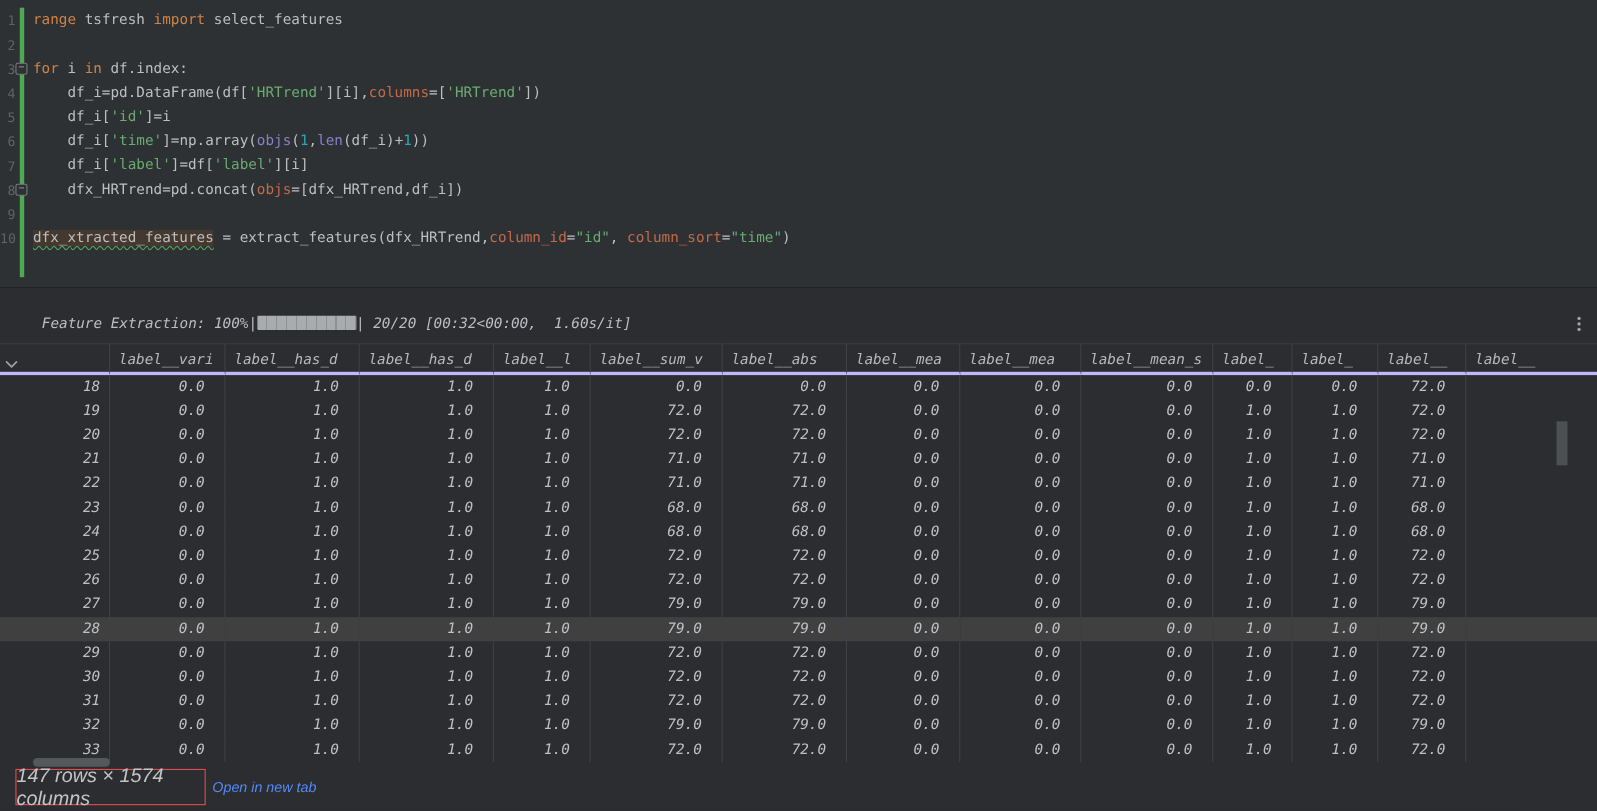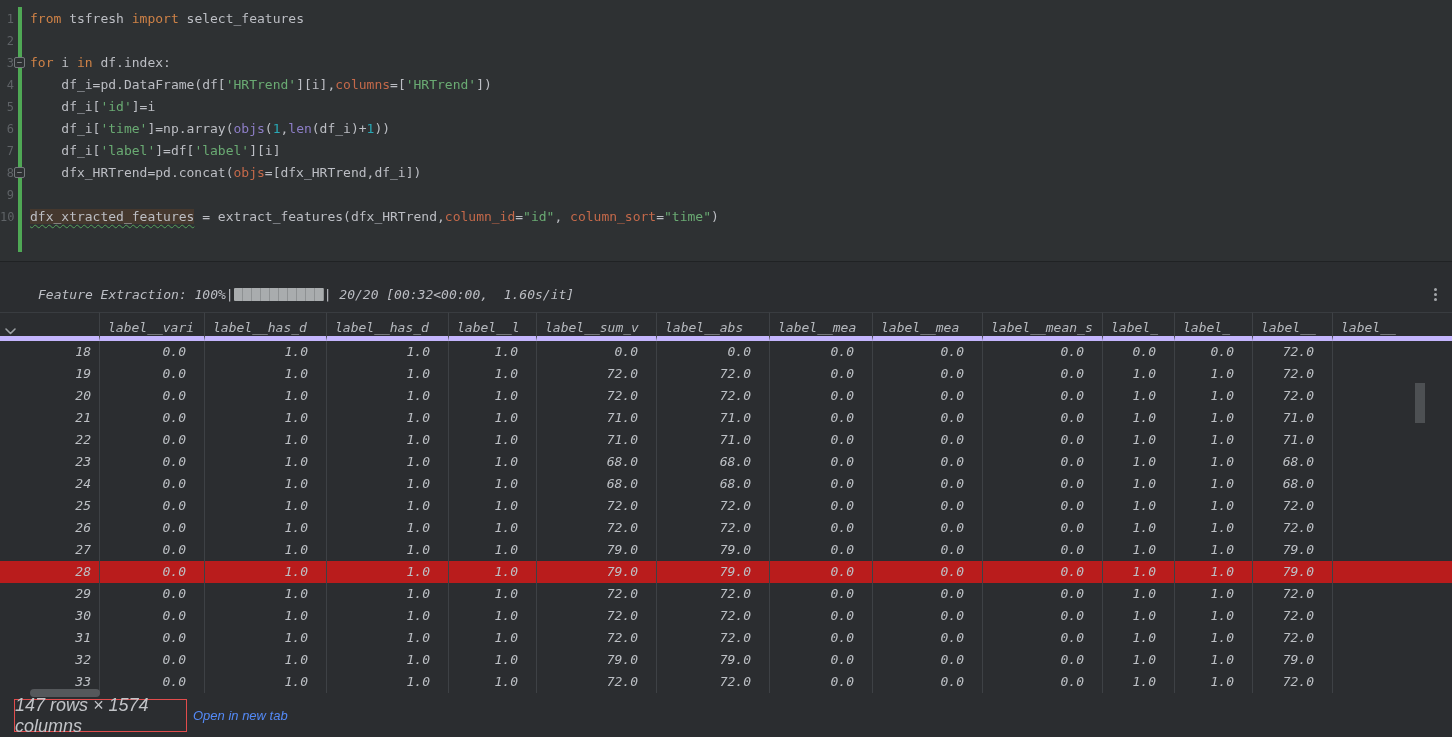--- a/index.html
+++ b/index.html
@@ -37,45 +37,45 @@
   .kebab{position:absolute;right:10px;top:23px;width:14px;height:18px;display:flex;flex-direction:column;
          align-items:center;justify-content:center;gap:2px;cursor:pointer;}
   .kebab i{width:3px;height:3px;border-radius:50%;background:#a3a6aa;display:block;}
   .chev{position:absolute;left:4px;top:59px;width:14px;height:12px;}
   
   .grid{position:absolute;left:0;top:50px;width:1452px;
         display:grid;box-sizing:border-box;
         grid-template-columns:100px 105px 122px 122px 88px 120px 113px 103px 110px 120px 72px 78px 80px minmax(40px,1fr);
         grid-template-rows:29px repeat(16,22px);
         font-size:13px;}
-  .th{color:#b6b9be;padding:7px 4px 0 8px;border-right:1px solid #3e4145;border-bottom:5px solid #c4b5fd;
+  .th{color:#b6b9be;padding:7px 4px 0 8px;border-right:1px solid #3e4145;border-bottom:3px solid #c4b5fd;
       border-top:1px solid #393c40;white-space:pre;overflow:hidden;}
   .td{color:#bdc0c5;text-align:right;padding:3px 18px 0 0;border-right:1px solid #3e4145;white-space:pre;overflow:hidden;}
   .td.idx{padding-right:8px;}
   .cell-last{border-right:none;}
-  .hl{background:#b91c1c;}
+  .hl{background:#404040;}
   
   .vthumb{position:absolute;right:27px;top:121px;width:10px;height:40px;background:#4d5053;}
   .hthumb{position:absolute;left:30px;top:427px;width:70px;height:8px;border-radius:4px;background:#55585b;}
   
   .dims{position:absolute;left:14px;top:437px;width:173px;height:33px;border:1px solid #e14c4c;box-sizing:border-box;
         display:flex;align-items:center;justify-content:center;
         font-family:"Liberation Sans","DejaVu Sans",sans-serif;font-size:18px;color:#c2c4c8;}
   .opentab{position:absolute;left:193px;top:444px;height:20px;line-height:20px;
         font-family:"Liberation Sans","DejaVu Sans",sans-serif;font-size:13px;color:#548af7;text-decoration:none;cursor:pointer;}
 </style>
 </head>
 <body>
 
 <div class="editor">
   <div class="gutter-bar"></div>
   <div class="code-lines" id="code-lines">
       <div class="code-row">
         <span class="ln">1</span>
-        <span class="code-text"><span class="tk-kw">from</span><span class="tk-p"> tsfresh </span><span class="tk-kw">import</span><span class="tk-p"> select_features</span></span>
+        <span class="code-text"><span class="tk-kw">range</span><span class="tk-p"> tsfresh </span><span class="tk-kw">import</span><span class="tk-p"> select_features</span></span>
       </div>
       <div class="code-row">
         <span class="ln">2</span>
       </div>
       <div class="code-row">
         <span class="ln">3</span>
         <span class="fold">−</span>
         <span class="code-text"><span class="tk-kw">for</span><span class="tk-p"> i </span><span class="tk-kw">in</span><span class="tk-p"> df.index:</span></span>
       </div>
       <div class="code-row">

